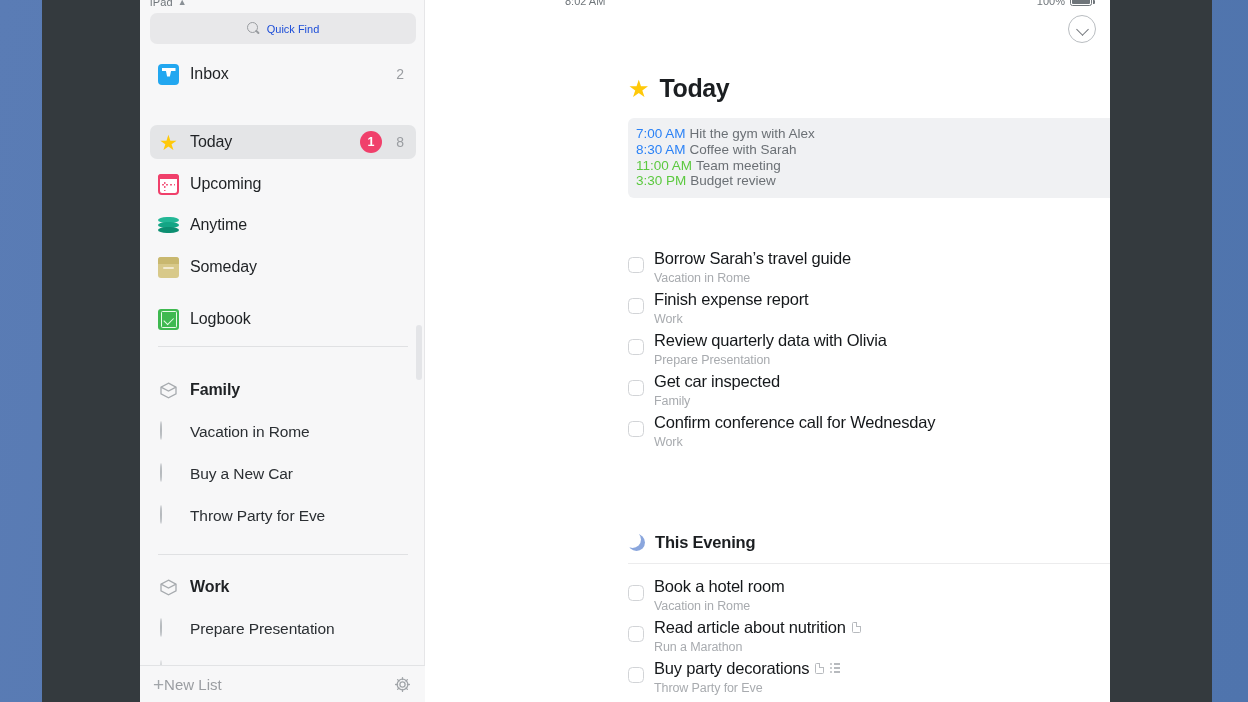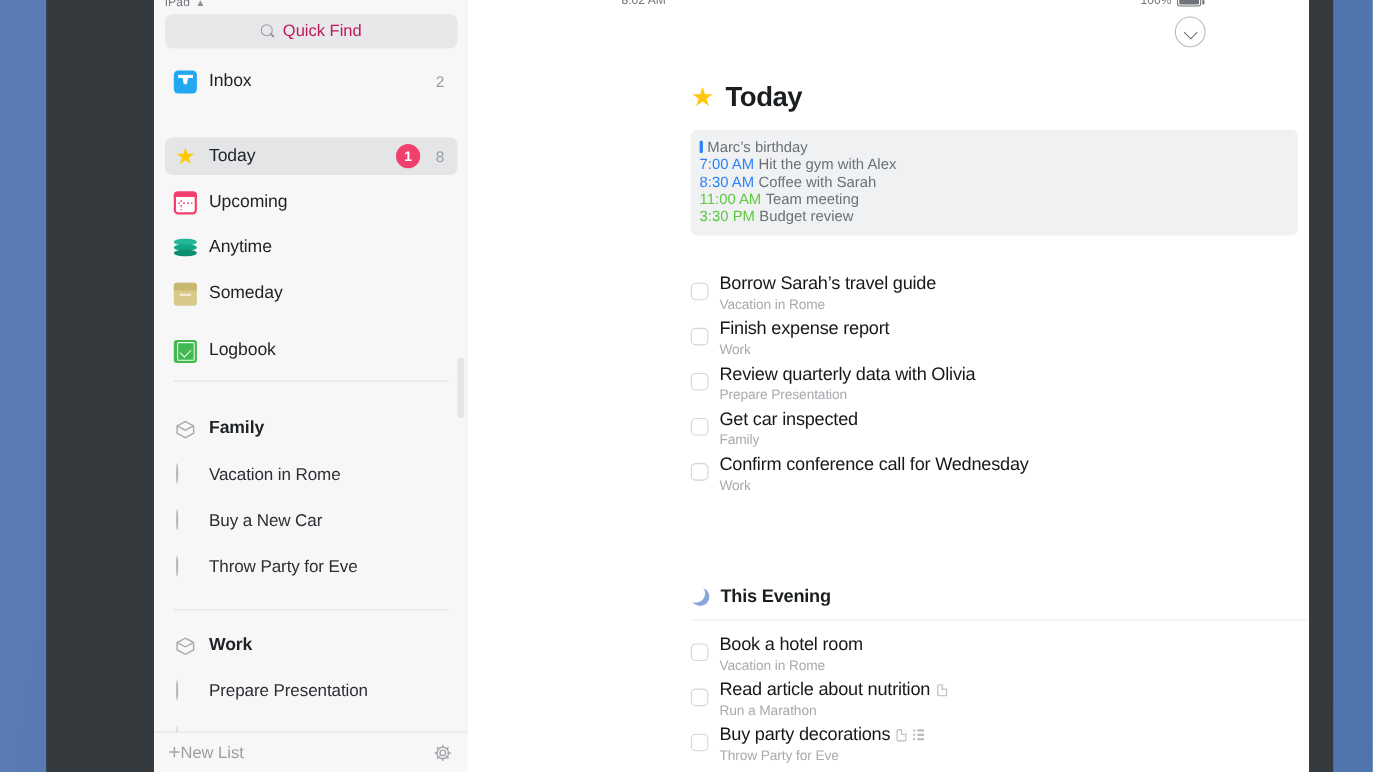--- a/index.html
+++ b/index.html
@@ -12,21 +12,21 @@
   #root { position:relative; width:1248px; height:702px; }
 
   
   .frame-dark {
     position:absolute; top:0; left:42px; width:1170px; height:702px;
     background:#343a3e;
   }
 
   
   .app-window {
-    position:absolute; top:0; left:140px; width:1050px; height:702px;
+    position:absolute; top:0; left:140px; width:970px; height:702px;
     background:#ffffff; overflow:hidden;
   }
 
   
   .sidebar {
     position:absolute; top:0; left:0; width:285px; height:702px;
     background:#f7f7f8; border-right:1px solid #e6e6e8;
   }
   .status-ipad {
     position:absolute; top:-4px; left:10px;
@@ -42,21 +42,21 @@
   }
   .qf-icon { width:13px; height:13px; position:relative; display:inline-block; }
   .qf-icon::before {
     content:""; position:absolute; left:0; top:0; width:9px; height:9px;
     border:1.6px solid #9a9da1; border-radius:50%;
   }
   .qf-icon::after {
     content:""; position:absolute; left:8px; top:8.5px; width:5px; height:1.6px;
     background:#9a9da1; transform:rotate(45deg); border-radius:1px;
   }
-  .qf-text { font-size:15px; color:#be185d; }
+  .qf-text { font-size:11px; color:#1d4ed8; }
 
   .sb-scroll { position:absolute; top:57px; left:0; width:285px; height:608px; }
 
   .sb-row {
     position:absolute; left:10px; width:266px; height:34px;
     display:flex; align-items:center; border-radius:7px; padding-left:8px;
   }
   .sb-row.selected { background:#e4e5e7; }
   .sb-label { font-size:16px; color:#1f2225; font-weight:400; margin-left:11px; letter-spacing:-.1px; }
   .sb-label.bold { font-weight:700; }
@@ -369,23 +369,20 @@
       </div>
 
       <div class="chev-btn"></div>
 
       <div class="page-head">
         <span class="star">★</span>
         <span class="page-title">Today</span>
       </div>
 
       <div class="cal-panel">
-        <div class="cal-row">
-          <span class="cal-bar"></span><span>Marc’s birthday</span>
-        </div>
         <div class="cal-row">
           <span class="cal-time blue">7:00 AM</span><span>Hit the gym with Alex</span>
         </div>
         <div class="cal-row">
           <span class="cal-time blue">8:30 AM</span><span>Coffee with Sarah</span>
         </div>
         <div class="cal-row">
           <span class="cal-time green">11:00 AM</span><span>Team meeting</span>
         </div>
         <div class="cal-row">

